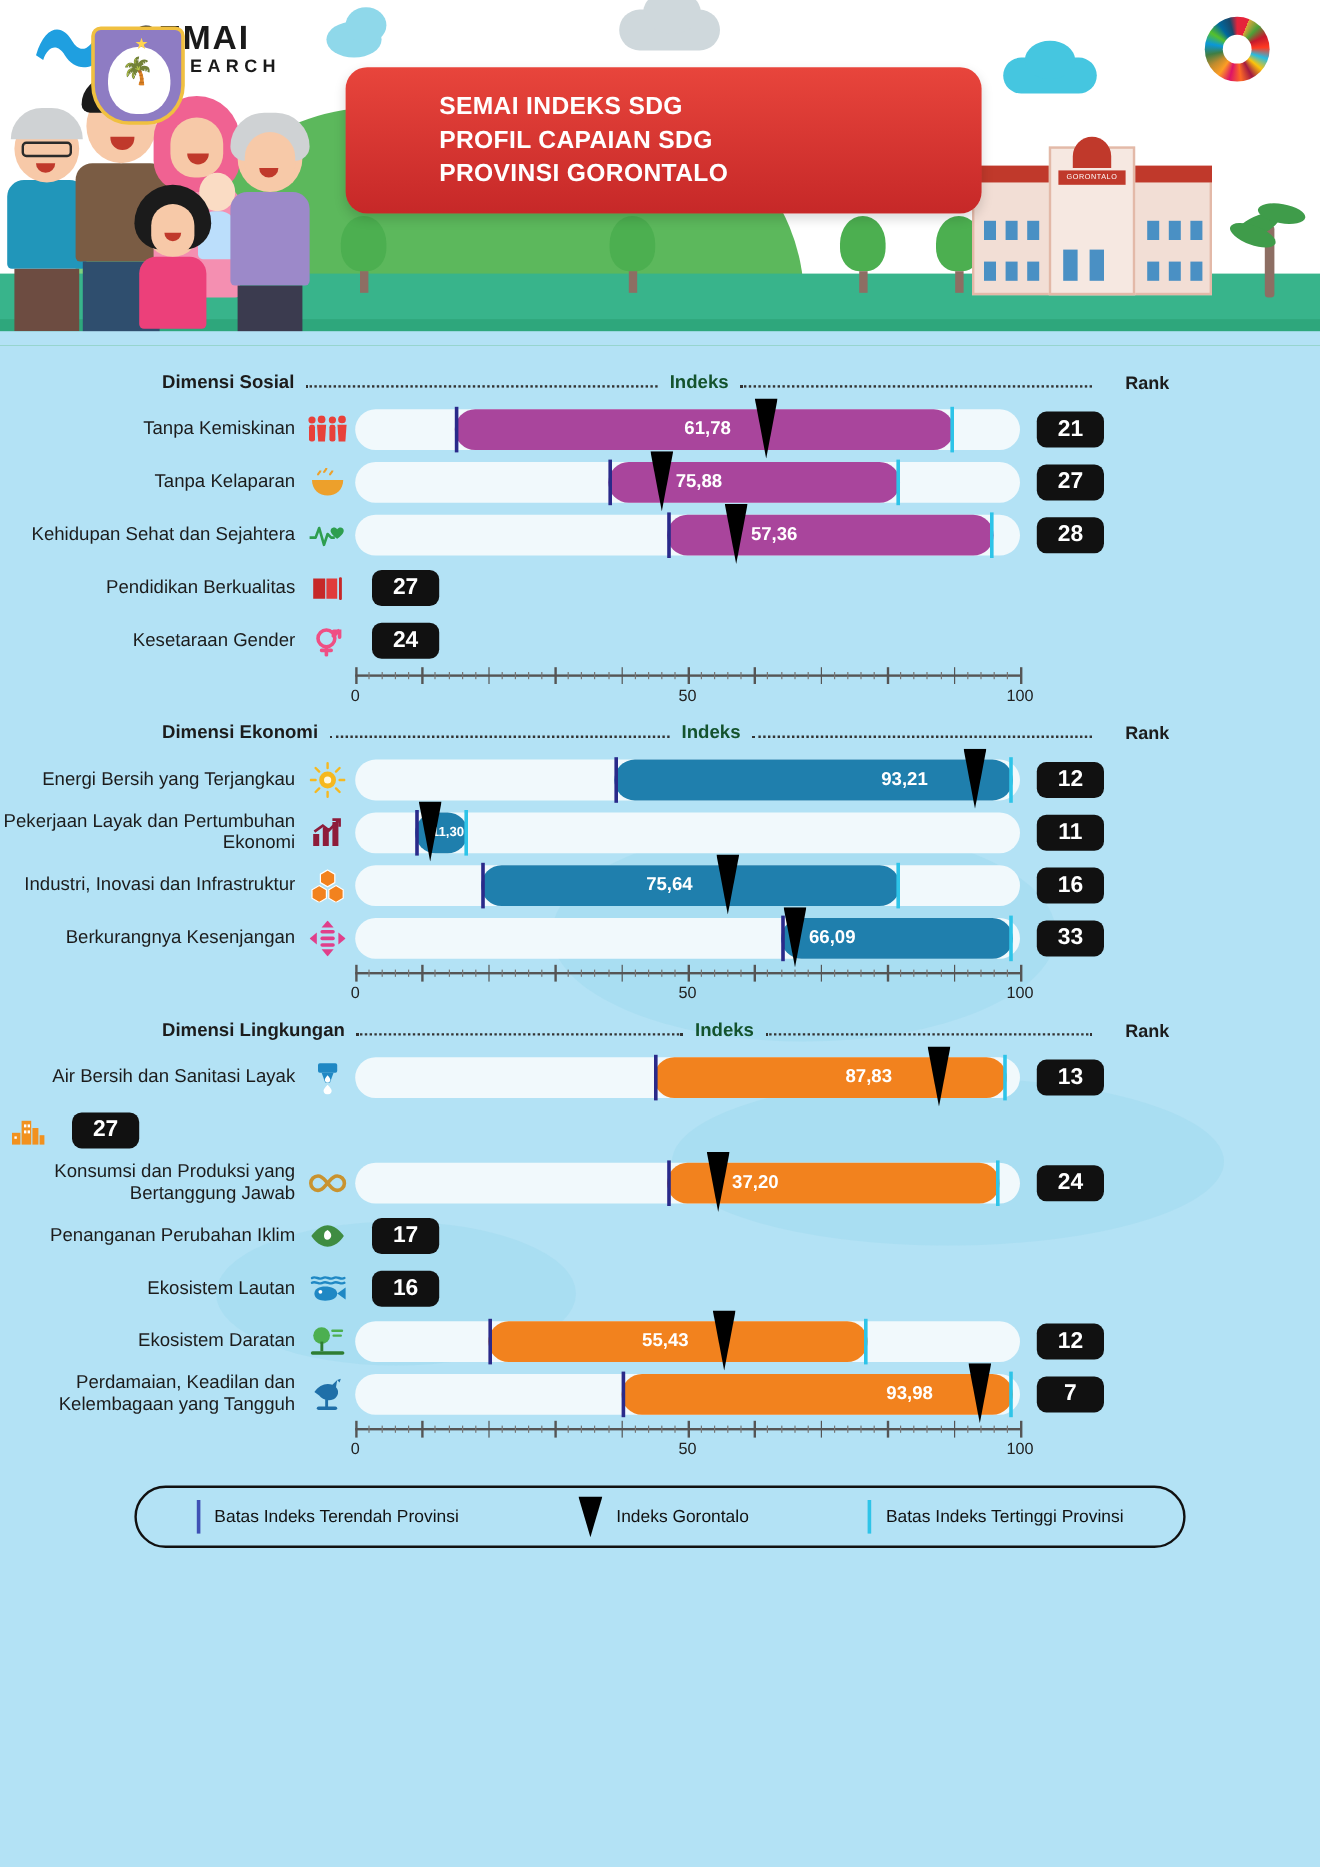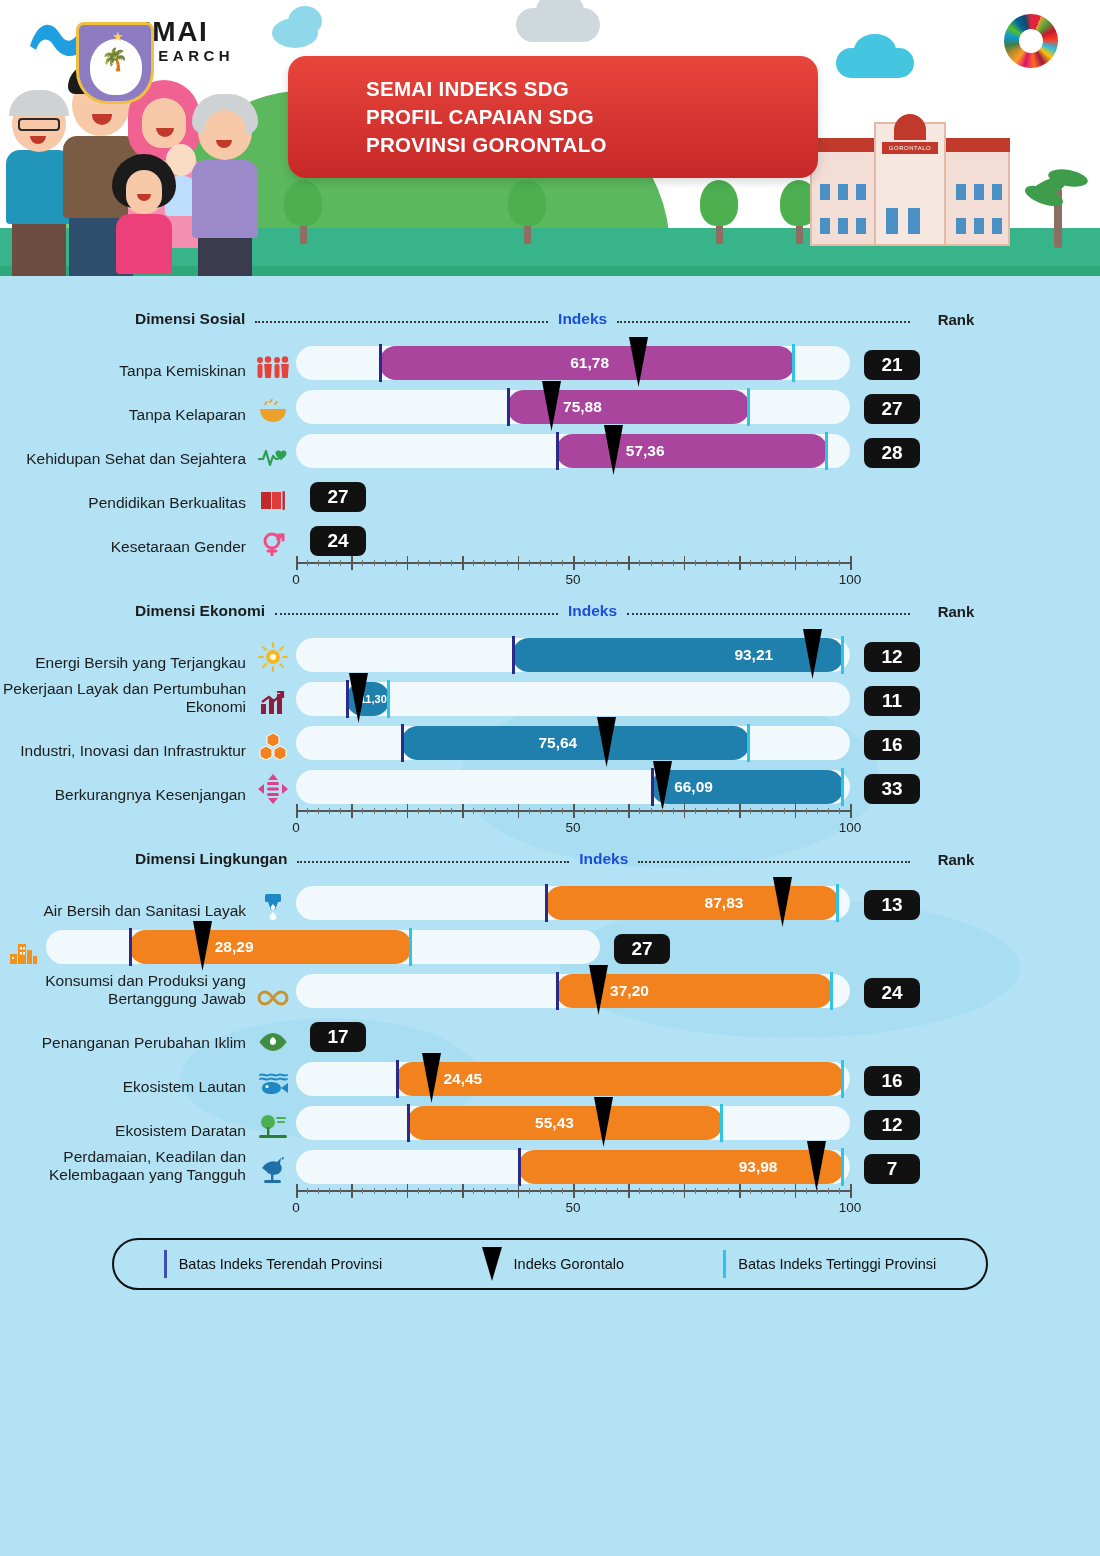--- a/index.html
+++ b/index.html
@@ -77,24 +77,24 @@
   .hero-bottom-strip { position:absolute; left:0; bottom:0; width:1100px; height:12px; background:#b3e2f5; }
 
   
   .sheet { position:relative; width:1100px; padding-top:14px; }
   .blob { position:absolute; background:#a4dbf0; opacity:.65; border-radius:50%; }
 
   .section { position:relative; margin-bottom:4px; }
   .sec-head { display:flex; align-items:center; height:34px; padding-left:135px; padding-right:108px; }
   .sec-title { font-size:15.5px; font-weight:bold; color:#1c1c1c; white-space:nowrap; }
   .dots { flex:1; height:1px; border-top:2px dotted #333; margin:0 10px; position:relative; top:3px; }
-  .sec-indeks { font-size:15.5px; font-weight:bold; color:#1d4ed8; }
+  .sec-indeks { font-size:15.5px; font-weight:bold; color:#14532d; }
   .sec-rank { font-size:15px; font-weight:bold; color:#1c1c1c; width:72px; text-align:center; }
 
-  .row { display:flex; align-items:flex-end; min-height:44px; position:relative; }
+  .row { display:flex; align-items:center; min-height:44px; position:relative; }
   .row-label { width:250px; text-align:right; font-size:15.5px; color:#1c1c1c; line-height:1.16; padding-right:4px; }
   .row-icon { width:46px; text-align:center; font-size:21px; line-height:1; }
   .row-icon svg { display:block; margin:0 auto; }
 
   .track-wrap { width:554px; position:relative; }
   .track { position:relative; height:34px; background:#f1f9fc; border-radius:17px; }
   .fill { position:absolute; top:0; height:34px; border-radius:17px; }
   .fill.social { background:#a9459c; }
   .fill.ekonomi { background:#1f7fad; }
   .fill.lingkungan { background:#f2821e; }
@@ -678,33 +678,20 @@
               </g>
       <g fill="#fff">
                 <rect x="12" y="7" width="2" height="2.5"></rect>
                 <rect x="15" y="7" width="2" height="2.5"></rect>
       <rect x="12" y="12" width="2" height="2.5"></rect>
                 <rect x="15" y="12" width="2" height="2.5"></rect>
       <rect x="4" y="17" width="2" height="2"></rect>
               </g>
             </svg>
           </div>
-      <div class="track-wrap">
-        <div class="track">
-          <div class="fill lingkungan" style="left:83.1px;width:282.54px;"></div>
-          <div class="minmark" style="left:83.1px;"></div>
-          <div class="maxmark" style="left:362.64px;"></div>
-          <div class="valtxt " style="left:168.7266px;">28,29</div>
-          <div class="pointer" style="left:156.7266px;">
-            <svg width="19" height="50" viewBox="0 0 19 50">
-                  <path d="M0 0 L19 0 L9.5 50 Z" fill="#000"></path>
-                </svg>
-          </div>
-        </div>
-      </div>
       <div class="rank-wrap">
         <div class="rank">27</div>
       </div>
         </div>
         <div class="row">
       <div class="row-label">Konsumsi dan Produksi yang Bertanggung Jawab</div>
       <div class="row-icon">
             <svg width="34" height="20" viewBox="0 0 34 20">
       <path d="M9 4a6 6 0 100 12c4 0 6-4 8-6s4-6 8-6a6 6 0 110 12c-4 0-6-4-8-6S13 4 9 4z" fill="none" stroke="#c9932f" stroke-width="3"></path>
             </svg>
@@ -744,33 +731,20 @@
             <svg width="32" height="24" viewBox="0 0 32 24">
       <g stroke="#1f88c4" stroke-width="2" fill="none" stroke-linecap="round">
         <path d="M3 3c3-2 6 2 9 0s6 2 9 0 6 2 9 0"></path>
                 <path d="M3 7c3-2 6 2 9 0s6 2 9 0 6 2 9 0"></path>
               </g>
       <path d="M24 16c0-4-5-6-10-6S5 12 5 16s4 6 9 6 10-2 10-6z" fill="#1f88c4"></path>
       <path d="M24 16l7-5v10z" fill="#1f88c4"></path>
               <circle cx="10" cy="14.5" r="1.6" fill="#fff"></circle>
             </svg>
           </div>
-      <div class="track-wrap">
-        <div class="track">
-          <div class="fill lingkungan" style="left:99.72px;width:448.74px;"></div>
-          <div class="minmark" style="left:99.72px;"></div>
-          <div class="maxmark" style="left:545.46px;"></div>
-          <div class="valtxt " style="left:147.453px;">24,45</div>
-          <div class="pointer" style="left:135.453px;">
-            <svg width="19" height="50" viewBox="0 0 19 50">
-                  <path d="M0 0 L19 0 L9.5 50 Z" fill="#000"></path>
-                </svg>
-          </div>
-        </div>
-      </div>
       <div class="rank-wrap">
         <div class="rank">16</div>
       </div>
         </div>
         <div class="row">
       <div class="row-label">Ekosistem Daratan</div>
       <div class="row-icon">
             <svg width="30" height="26" viewBox="0 0 30 26">
       <circle cx="10" cy="8" r="7" fill="#4caf50"></circle>
               <rect x="9" y="13" width="2.4" height="8" fill="#2e7d32"></rect>

